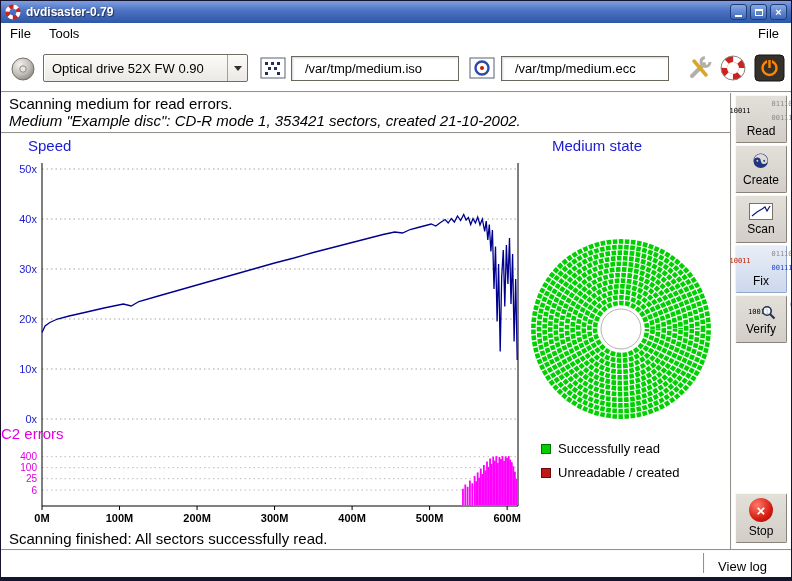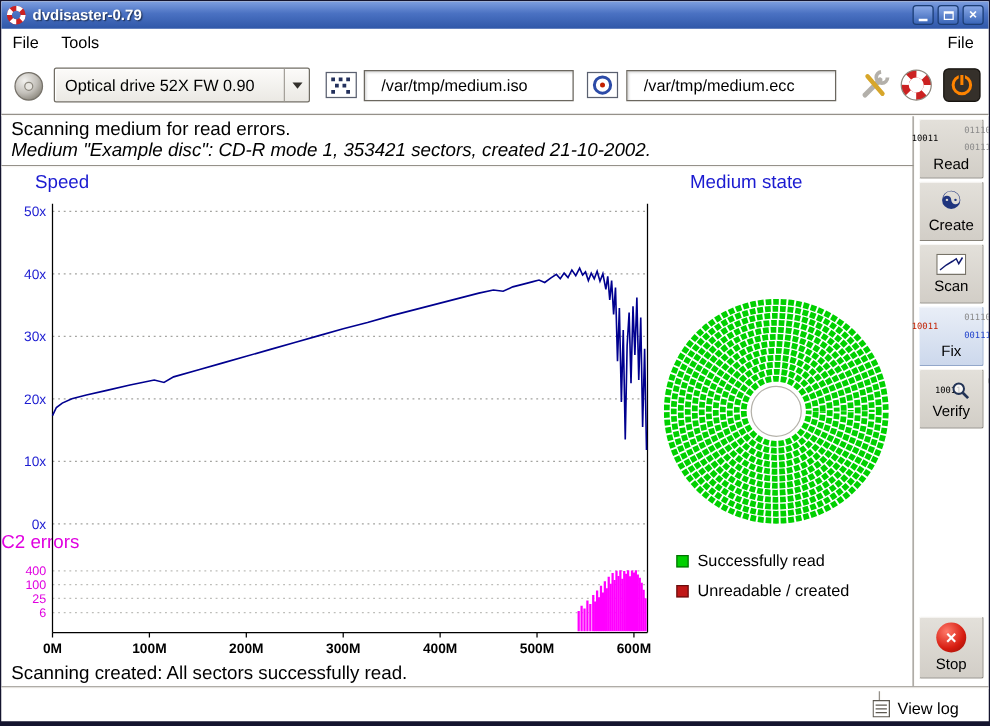--- a/index.html
+++ b/index.html
@@ -52,21 +52,21 @@
   .bin{font-family:"DejaVu Sans Mono","Liberation Mono",monospace;font-size:7px;line-height:7px;letter-spacing:0;}
   .bin .b1,.bin .b3{color:#8a8a8a;margin-left:42px;}
   .bin .b2{color:#000;font-weight:normal;}
   .bin.fixcol .b2{color:#c22000;}
   .bin.fixcol .b3{color:#2244cc;}
   .yinyang{font-size:20px;line-height:20px;color:#20357e;}
   .verify-iconwrap{position:relative;width:30px;height:18px;}
   .stop-icon{width:24px;height:24px;border-radius:50%;background:radial-gradient(circle at 35% 30%,#ff7a6a,#d61c10 60%,#8f0e06);
              display:flex;align-items:center;justify-content:center;color:#fff;font-size:15px;font-weight:bold;line-height:1;}
   
-  .viewlog{position:absolute;right:8px;top:552px;height:21px;display:flex;align-items:flex-end;gap:6px;font-size:13px;padding:0 16px;}
+  .viewlog{position:absolute;right:8px;top:552px;height:21px;display:flex;align-items:flex-end;gap:6px;font-size:13px;padding:0 16px;flex-direction:column;}
   svg{display:block;}
   .abs{position:absolute;}
 </style>
 </head>
 <body>
 
 <div class="window">
 
   <div class="titlebar">
     <svg width="16" height="16">
@@ -317,21 +317,21 @@
     <span>Verify</span>
   </div>
 
   <div class="side-btn" style="top:492px;height:50px;">
     <span class="stop-icon">
         <span>×</span>
       </span>
     <span>Stop</span>
   </div>
 
-  <div class="status-line" style="top:529px;">Scanning created: All sectors successfully read.</div>
+  <div class="status-line" style="top:529px;">Scanning finished: All sectors successfully read.</div>
   <div class="hsep" style="left:0;top:548px;width:790px;"></div>
   <div class="vsep" style="left:702px;top:552px;height:20px;"></div>
 
   <div class="viewlog">
     <svg width="14" height="14">
       <rect x="0.5" y="0.5" width="13" height="13" fill="#ffffff" stroke="#5c5850"></rect>
       <line x1="2.5" y1="4" x2="11.5" y2="4" stroke="#5c5850"></line>
       <line x1="2.5" y1="7" x2="11.5" y2="7" stroke="#5c5850"></line>
       <line x1="2.5" y1="10" x2="11.5" y2="10" stroke="#5c5850"></line>
     </svg>

